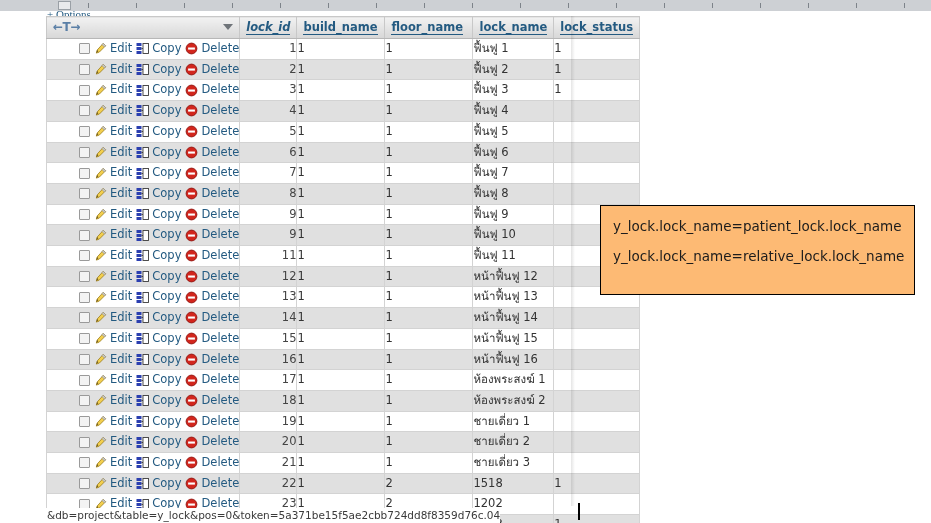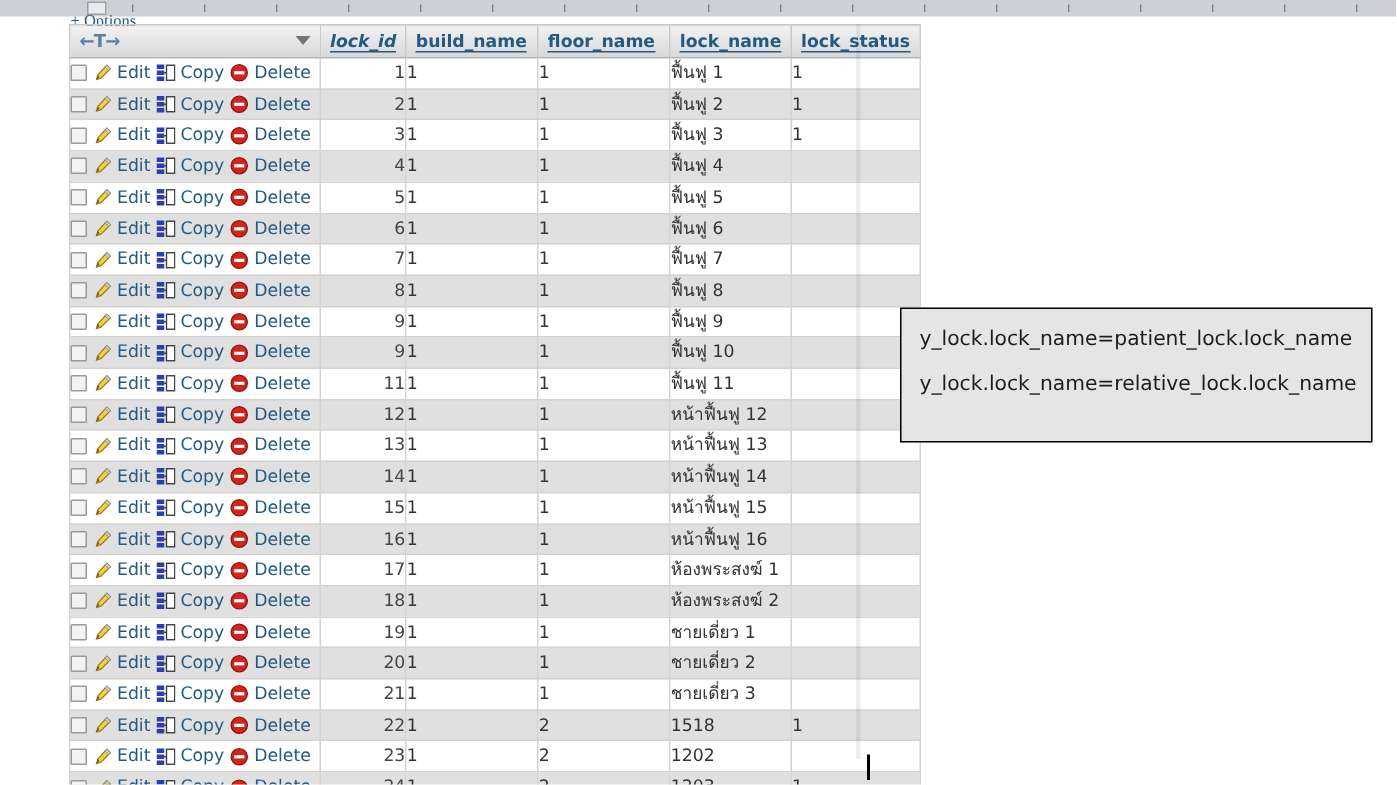--- a/index.html
+++ b/index.html
@@ -102,21 +102,21 @@
   }
 
   
   tbody tr.odd  td { background: #ffffff; }
   tbody tr.even td { background: #e0e0e0; }
 
   td.c-actions { padding: 0 4px; }
   td.c-lockid  { text-align: right; padding-right: 4px; color: #444; }
   td.c-text    { padding-left: 4px; color: #333; }
 
-  .actions-inner { display: flex; align-items: center; gap: 4px; }
+  .actions-inner { display: flex; align-items: center; gap: 4px; padding-left: 32px; }
 
   .chk {
     width: 11px; height: 11px;
     border: 1px solid #9a9a9a;
     background: #f3f3f3;
     display: inline-block;
     border-radius: 1px;
     flex: 0 0 auto;
   }
 
@@ -127,21 +127,21 @@
   .ico { width: 13px; height: 13px; display: inline-block; position: relative; flex: 0 0 auto; }
 
   
   .ico-copy svg, .ico-pencil svg, .ico-delete svg { display: block; }
 
   
   .info-panel {
     position: absolute;
     left: 600px; top: 205px;
     width: 315px; height: 90px;
-    background: #e5e5e5;
+    background: #fdba74;
     border: 1px solid #000000;
   }
   .info-line {
     font-size: 13.5px;
     color: #1c1c1c;
     font-family: "DejaVu Sans", "Liberation Sans", sans-serif;
     white-space: nowrap;
     padding-left: 12px;
   }
   .info-line.l1 { padding-top: 12px; }
@@ -1271,16 +1271,17 @@
     </table>
   </div>
 
   <div class="tbl-shadow"></div>
 
   <div class="info-panel">
     <div class="info-line l1">y_lock.lock_name=patient_lock.lock_name</div>
     <div class="info-line l2">y_lock.lock_name=relative_lock.lock_name</div>
   </div>
 
+  <div class="statusbar">&amp;db=project&amp;table=y_lock&amp;pos=0&amp;token=5a371be15f5ae2cbb724dd8f8359d76c.04</div>
 
   <div class="caret-artifact"></div>
 
 </div>
 
 </body></html>

